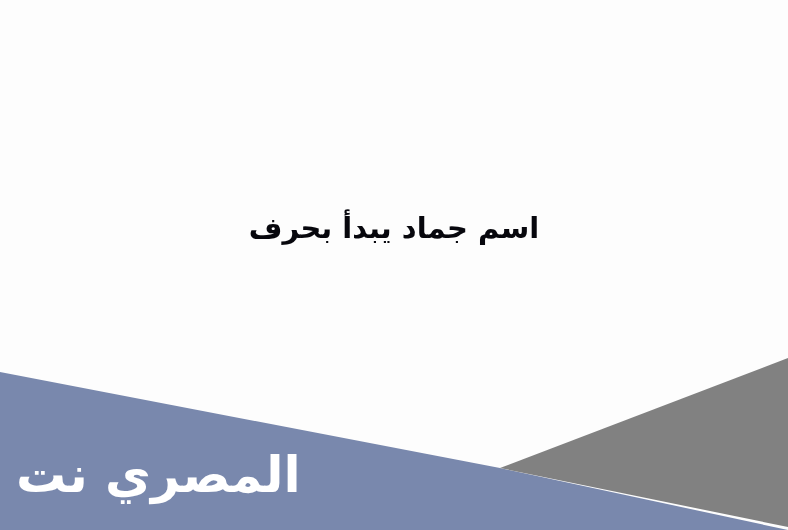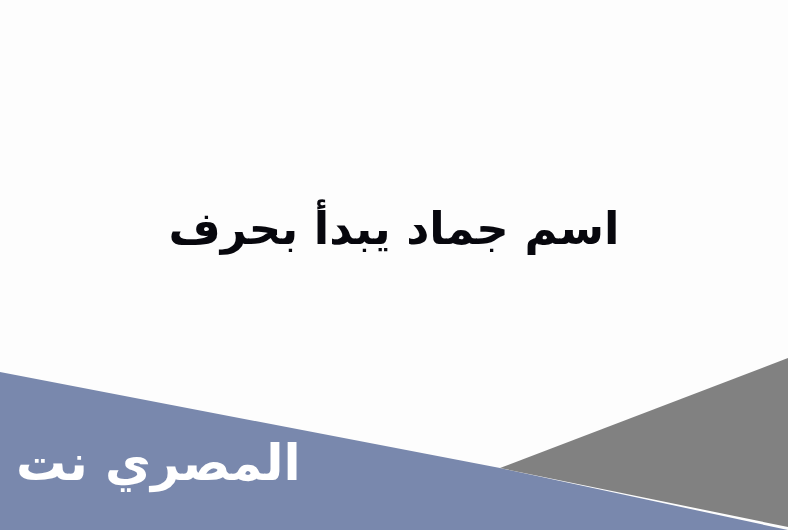--- a/index.html
+++ b/index.html
@@ -27,32 +27,32 @@
     position: absolute;
     left: 0;
     top: 186px;
     width: 788px;
     text-align: center;
     direction: rtl;
     unicode-bidi: isolate;
     color: #07070d;
     font-family: "DejaVu Sans", "Liberation Sans", sans-serif;
     font-weight: bold;
-    font-size: 45px;
+    font-size: 29px;
     line-height: 85px;
     letter-spacing: 0px;
   }
   #headline .hl-line {
     display: block;
     white-space: nowrap;
   }
   #watermark {
     position: absolute;
     left: 16px;
-    top: 432px;
+    top: 444px;
     direction: rtl;
     unicode-bidi: isolate;
     color: #ffffff;
     font-family: "DejaVu Sans", "Liberation Sans", sans-serif;
     font-weight: bold;
     font-size: 50px;
     line-height: 62px;
     white-space: nowrap;
   }
 </style>

